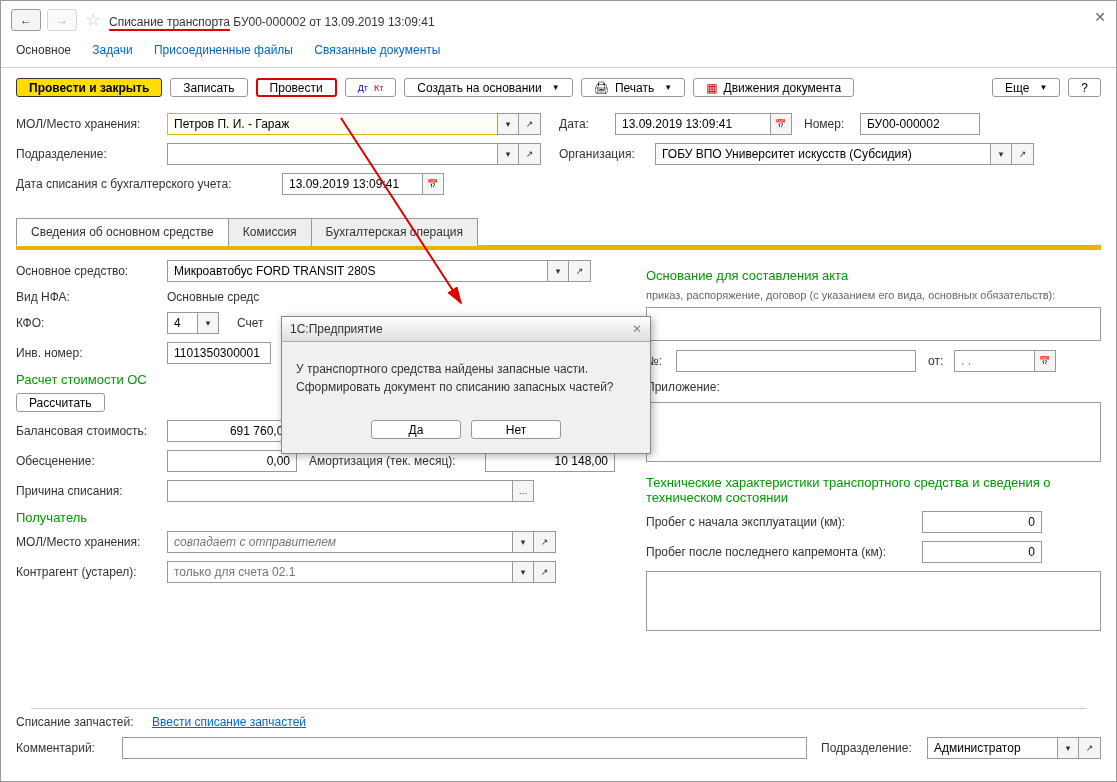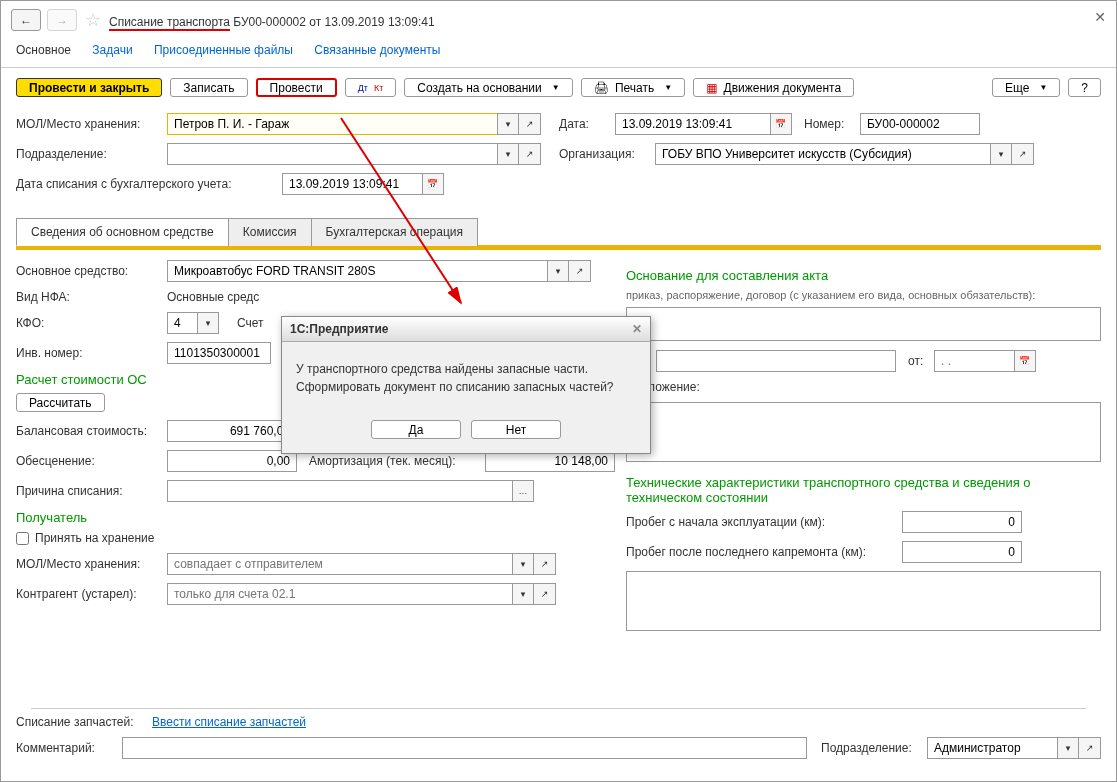--- a/index.html
+++ b/index.html
@@ -25,32 +25,32 @@
 .row label{min-width:145px}
 .input{border:1px solid #999;padding:3px 6px;height:22px;background:#fff}
 .input.yellow{border:1px solid #e0b800;background:#fffff5}
 .input-group{display:flex}
 .input-group .input{border-right:none}
 .ig-btn{width:22px;height:22px;border:1px solid #999;background:#f5f5f5;display:flex;align-items:center;justify-content:center;font-size:9px;cursor:pointer}
 .ig-btn+.ig-btn{border-left:none}
 .tabs{margin:8px 15px 0;border-bottom:5px solid #eab308;display:flex}
 .tab{padding:6px 14px;border:1px solid #999;border-bottom:none;background:#eee;cursor:pointer;margin-right:-1px;position:relative;top:1px}
 .tab.active{background:#fff;border-bottom:1px solid #fff}
-.tab-content{display:flex;padding:10px 15px;}
+.tab-content{display:flex;padding:10px 15px;gap:20px}
 .col-left{width:610px}
 .col-right{flex:1}
 .section-title{color:#009900;margin:8px 0 6px;font-size:13px}
 .sub{color:#666;font-size:11px;margin-bottom:6px}
 .textarea{border:1px solid #999;width:100%;height:50px;resize:none}
 .chk{display:flex;align-items:center;gap:6px}
 .footer{position:absolute;bottom:8px;left:0;right:0;padding:6px 15px}
 .footer-row{display:flex;align-items:center;margin-bottom:8px;gap:6px}
 .link{color:#0066cc;text-decoration:underline;cursor:pointer}
 .modal{position:absolute;left:280px;top:315px;width:370px;background:#f0f0f0;border:1px solid #888;box-shadow:2px 2px 8px rgba(0,0,0,.3)}
-.modal-title{background:linear-gradient(#fff,#ddd);padding:5px 8px;font-weight:bold;border-bottom:1px solid #aaa;display:flex;justify-content:space-between;align-items:center;font-size:11px}
+.modal-title{background:linear-gradient(#fff,#ddd);padding:5px 8px;font-weight:normal;border-bottom:1px solid #aaa;display:flex;justify-content:space-between;align-items:center;font-size:11px}
 .modal-body{padding:18px 14px;font-size:12px;line-height:1.5}
 .modal-buttons{display:flex;justify-content:center;gap:10px;padding:6px 0 14px}
 .modal-buttons .btn{width:90px;justify-content:center}
 .hr{border-top:1px solid #ccc;margin:6px 15px}
 svg.arrow{position:absolute;left:330px;top:112px;pointer-events:none}
 .right-align{text-align:right}
 </style>
 </head>
 <body>
 
@@ -185,28 +185,24 @@
           <input class="input right-align" style="width: 130px;" value="10 148,00">
         </div>
    <div class="row">
           <label>Причина списания:</label>
     <div class="input-group">
             <input class="input" style="width: 345px;">
             <div class="ig-btn">…</div>
           </div>
         </div>
    <div class="section-title">Получатель</div>
-   <div class="chk" style="margin-bottom:8px">
-          <input type="checkbox" style="">
-          <label>Принять на хранение</label>
-        </div>
    <div class="row">
           <label>МОЛ/Место хранения:</label>
     <div class="input-group">
-            <input class="input" style="width: 345px; color: #8b5cf6;" placeholder="совпадает с отправителем">
+            <input class="input" style="width: 345px; color: #8b5cf6; font-style: italic;" placeholder="совпадает с отправителем">
             <div class="ig-btn">▾</div>
             <div class="ig-btn">↗</div>
           </div>
         </div>
    <div class="row">
           <label>Контрагент (устарел):</label>
     <div class="input-group">
             <input class="input" style="width: 345px; color: rgb(170, 170, 170);" placeholder="только для счета 02.1">
             <div class="ig-btn">▾</div>
             <div class="ig-btn">↗</div>

